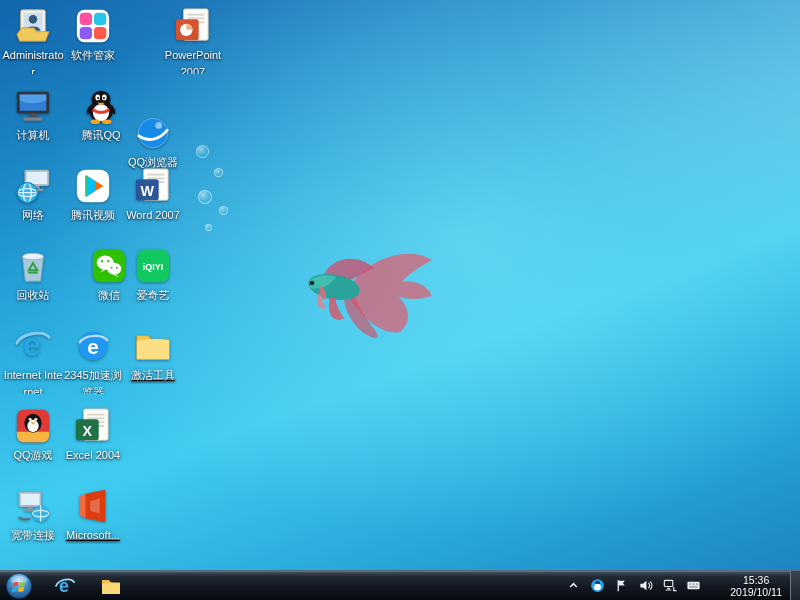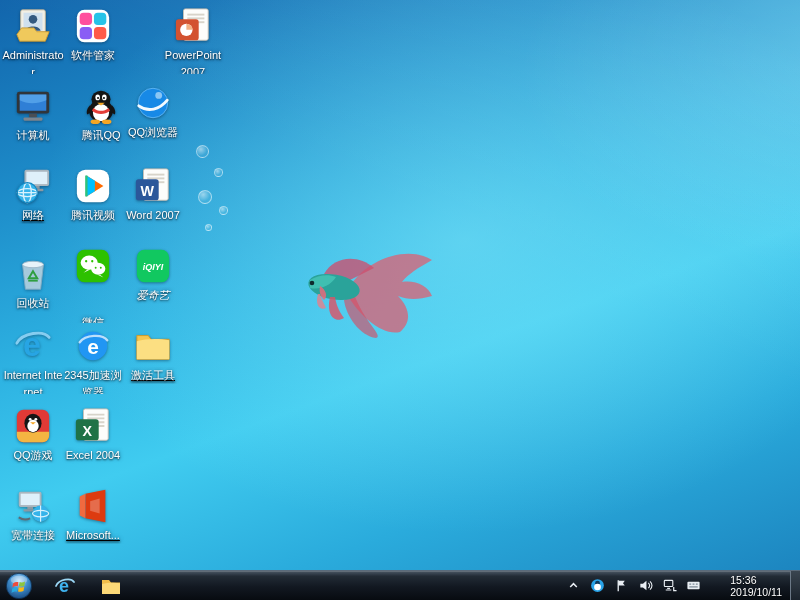--- a/index.html
+++ b/index.html
@@ -29,21 +29,21 @@
       border-top:1px solid #5a6a7a;box-shadow:inset 0 1px 0 rgba(255,255,255,0.15)}
   .start-btn{width:30px;height:30px;margin-left:4px;background:none;border:none;padding:1px;cursor:pointer}
   .start-btn svg{width:28px;height:28px;display:block}
   .pinned{display:flex;align-items:center;gap:16px;margin-left:16px}
   .pinned-btn{width:30px;height:26px;display:flex;align-items:center;justify-content:center;cursor:pointer}
   .pin-art svg{width:22px;height:22px;display:block}
   .tb-spacer{flex:1}
   .tray{display:flex;align-items:center;gap:7px;margin-right:8px}
   .tray-btn{width:17px;height:17px;display:flex;align-items:center;justify-content:center;cursor:pointer}
   .tray-art svg{width:15px;height:15px;display:block}
-  .clock{color:#fff;font-size:10.5px;line-height:12px;text-align:left;margin:0 8px 0 20px;cursor:default;
+  .clock{color:#fff;font-size:10.5px;line-height:12px;text-align:center;margin:0 8px 0 20px;cursor:default;
       text-shadow:0 1px 1px rgba(0,0,0,0.8)}
   .show-desktop{width:10px;height:30px;border-left:1px solid #6b7886;background:linear-gradient(180deg,#3a4550,#1a222b);cursor:pointer}
 </style>
 </head>
 <body>
 
 <div id="desktop">
 
   <div class="bubble" style="left:196px;top:145px;width:13px;height:13px"></div>
   <div class="bubble" style="left:214px;top:168px;width:9px;height:9px"></div>
@@ -129,31 +129,31 @@
             <path d="M16 16.5h8l-4 3z" fill="#f5a623"></path>
             <path d="M9 19c-3 2-5 7-3.5 10l4-2.5z" fill="#141414"></path>
             <path d="M31 19c3 2 5 7 3.5 10l-4-2.5z" fill="#141414"></path>
             <path d="M12 22c5 4 11 4 16 0l1.5 3c-6 4.5-13 4.5-19 0z" fill="#e33e38"></path>
             <ellipse cx="14" cy="36.5" rx="5" ry="2.4" fill="#f5a623"></ellipse>
             <ellipse cx="26" cy="36.5" rx="5" ry="2.4" fill="#f5a623"></ellipse>
           </svg>
         </div>
         <div class="icon-label">腾讯QQ</div>
       </div>
-      <div class="icon-cell" style="left: 122px; top: 82px;">
+      <div class="icon-cell" style="left: 122px; top: 93px; justify-content: flex-end;">
         <div class="icon-art">
           <svg viewBox="0 0 40 40">
             <circle cx="20" cy="20" r="15.5" fill="#1789e6" stroke="#5db5f2"></circle>
             <path d="M5 23c10 7 22 4 30-6" stroke="#fff" stroke-width="3" fill="none" stroke-linecap="round" opacity="0.95"></path>
             <circle cx="26" cy="12" r="3.6" fill="#a8d6f7" opacity="0.8"></circle>
           </svg>
         </div>
         <div class="icon-label">QQ浏览器</div>
       </div>
-      <div class="icon-cell" style="left: 2px; top: 165px; text-decoration: underline;">
+      <div class="icon-cell" style="left: 2px; top: 165px;">
         <div class="icon-art">
           <svg viewBox="0 0 40 40">
             <rect x="11" y="3" width="26" height="17" rx="2" fill="#aab6bf"></rect>
             <rect x="13" y="5" width="22" height="13" fill="#dff0fa"></rect>
             <rect x="21" y="20" width="6" height="3" fill="#8b99a3"></rect>
             <rect x="17" y="23" width="14" height="2.5" rx="1" fill="#8b99a3"></rect>
             <circle cx="14" cy="27" r="10.5" fill="#35b3ea"></circle>
             <ellipse cx="14" cy="27" rx="10.5" ry="4.2" fill="none" stroke="#d8f2fd" stroke-width="1.4"></ellipse>
             <ellipse cx="14" cy="27" rx="4.2" ry="10.5" fill="none" stroke="#d8f2fd" stroke-width="1.4"></ellipse>
             <path d="M3.5 27h21" stroke="#d8f2fd" stroke-width="1.4"></path>
@@ -179,48 +179,48 @@
             <rect x="10" y="2" width="26" height="33" rx="2" fill="#fdfdfb" stroke="#c8c3b8"></rect>
             <rect x="14" y="7" width="18" height="2" fill="#d8d4ca"></rect>
             <rect x="14" y="11" width="18" height="2" fill="#d8d4ca"></rect>
             <rect x="14" y="15" width="18" height="2" fill="#d8d4ca"></rect>
             <rect x="2" y="13" width="24" height="22" rx="3" fill="#2b579a"></rect>
             <text x="14" y="31" font-size="15" font-weight="bold" fill="#fff" text-anchor="middle">W</text>
           </svg>
         </div>
         <div class="icon-label">Word 2007</div>
       </div>
-      <div class="icon-cell" style="left: 2px; top: 253px;">
+      <div class="icon-cell" style="left: 2px; top: 245px;">
         <div class="icon-art">
           <svg viewBox="0 0 40 40">
             <path d="M9 10l3 26h16l3-26z" fill="#cfe3ee" opacity="0.78" stroke="#9fb9c9"></path>
             <ellipse cx="20" cy="10" rx="11" ry="3.4" fill="#e8f3f9" stroke="#9fb9c9"></ellipse>
             <path d="M20 17l4.5 7.5h-9z" fill="none" stroke="#2e9e3f" stroke-width="2"></path>
             <path d="M15 27h10" stroke="#2e9e3f" stroke-width="2"></path>
           </svg>
         </div>
         <div class="icon-label">回收站</div>
       </div>
-      <div class="icon-cell" style="left: 62px; top: 245px; gap: 27px;">
+      <div class="icon-cell" style="left: 78px; top: 245px;">
         <div class="icon-art">
           <svg viewBox="0 0 40 40">
             <rect x="3" y="3" width="34" height="34" rx="8" fill="#2dc100"></rect>
             <ellipse cx="16" cy="16.5" rx="9" ry="7.5" fill="#fff"></ellipse>
             <path d="M10 27l4.5-3.5 2 .5z" fill="#fff"></path>
             <circle cx="12.8" cy="15" r="1.2" fill="#2dc100"></circle>
             <circle cx="19.2" cy="15" r="1.2" fill="#2dc100"></circle>
             <ellipse cx="25.5" cy="23" rx="7.5" ry="6.3" fill="#fff"></ellipse>
             <path d="M31 32l-3.8-2.8-1.8.4z" fill="#fff"></path>
             <circle cx="22.8" cy="21.8" r="1" fill="#2dc100"></circle>
             <circle cx="28.2" cy="21.8" r="1" fill="#2dc100"></circle>
           </svg>
         </div>
         <div class="icon-label">微信</div>
       </div>
-      <div class="icon-cell" style="left: 122px; top: 245px; font-style: italic;">
+      <div class="icon-cell" style="left: 122px; top: 245px;">
         <div class="icon-art">
           <svg viewBox="0 0 40 40">
             <rect x="3" y="3" width="34" height="34" rx="8" fill="#11c860"></rect>
             <text x="20" y="24.5" font-size="9.5" font-weight="bold" fill="#fff" text-anchor="middle">iQIYI</text>
           </svg>
         </div>
         <div class="icon-label">爱奇艺</div>
       </div>
       <div class="icon-cell" style="left: 2px; top: 325px;">
         <div class="icon-art">

